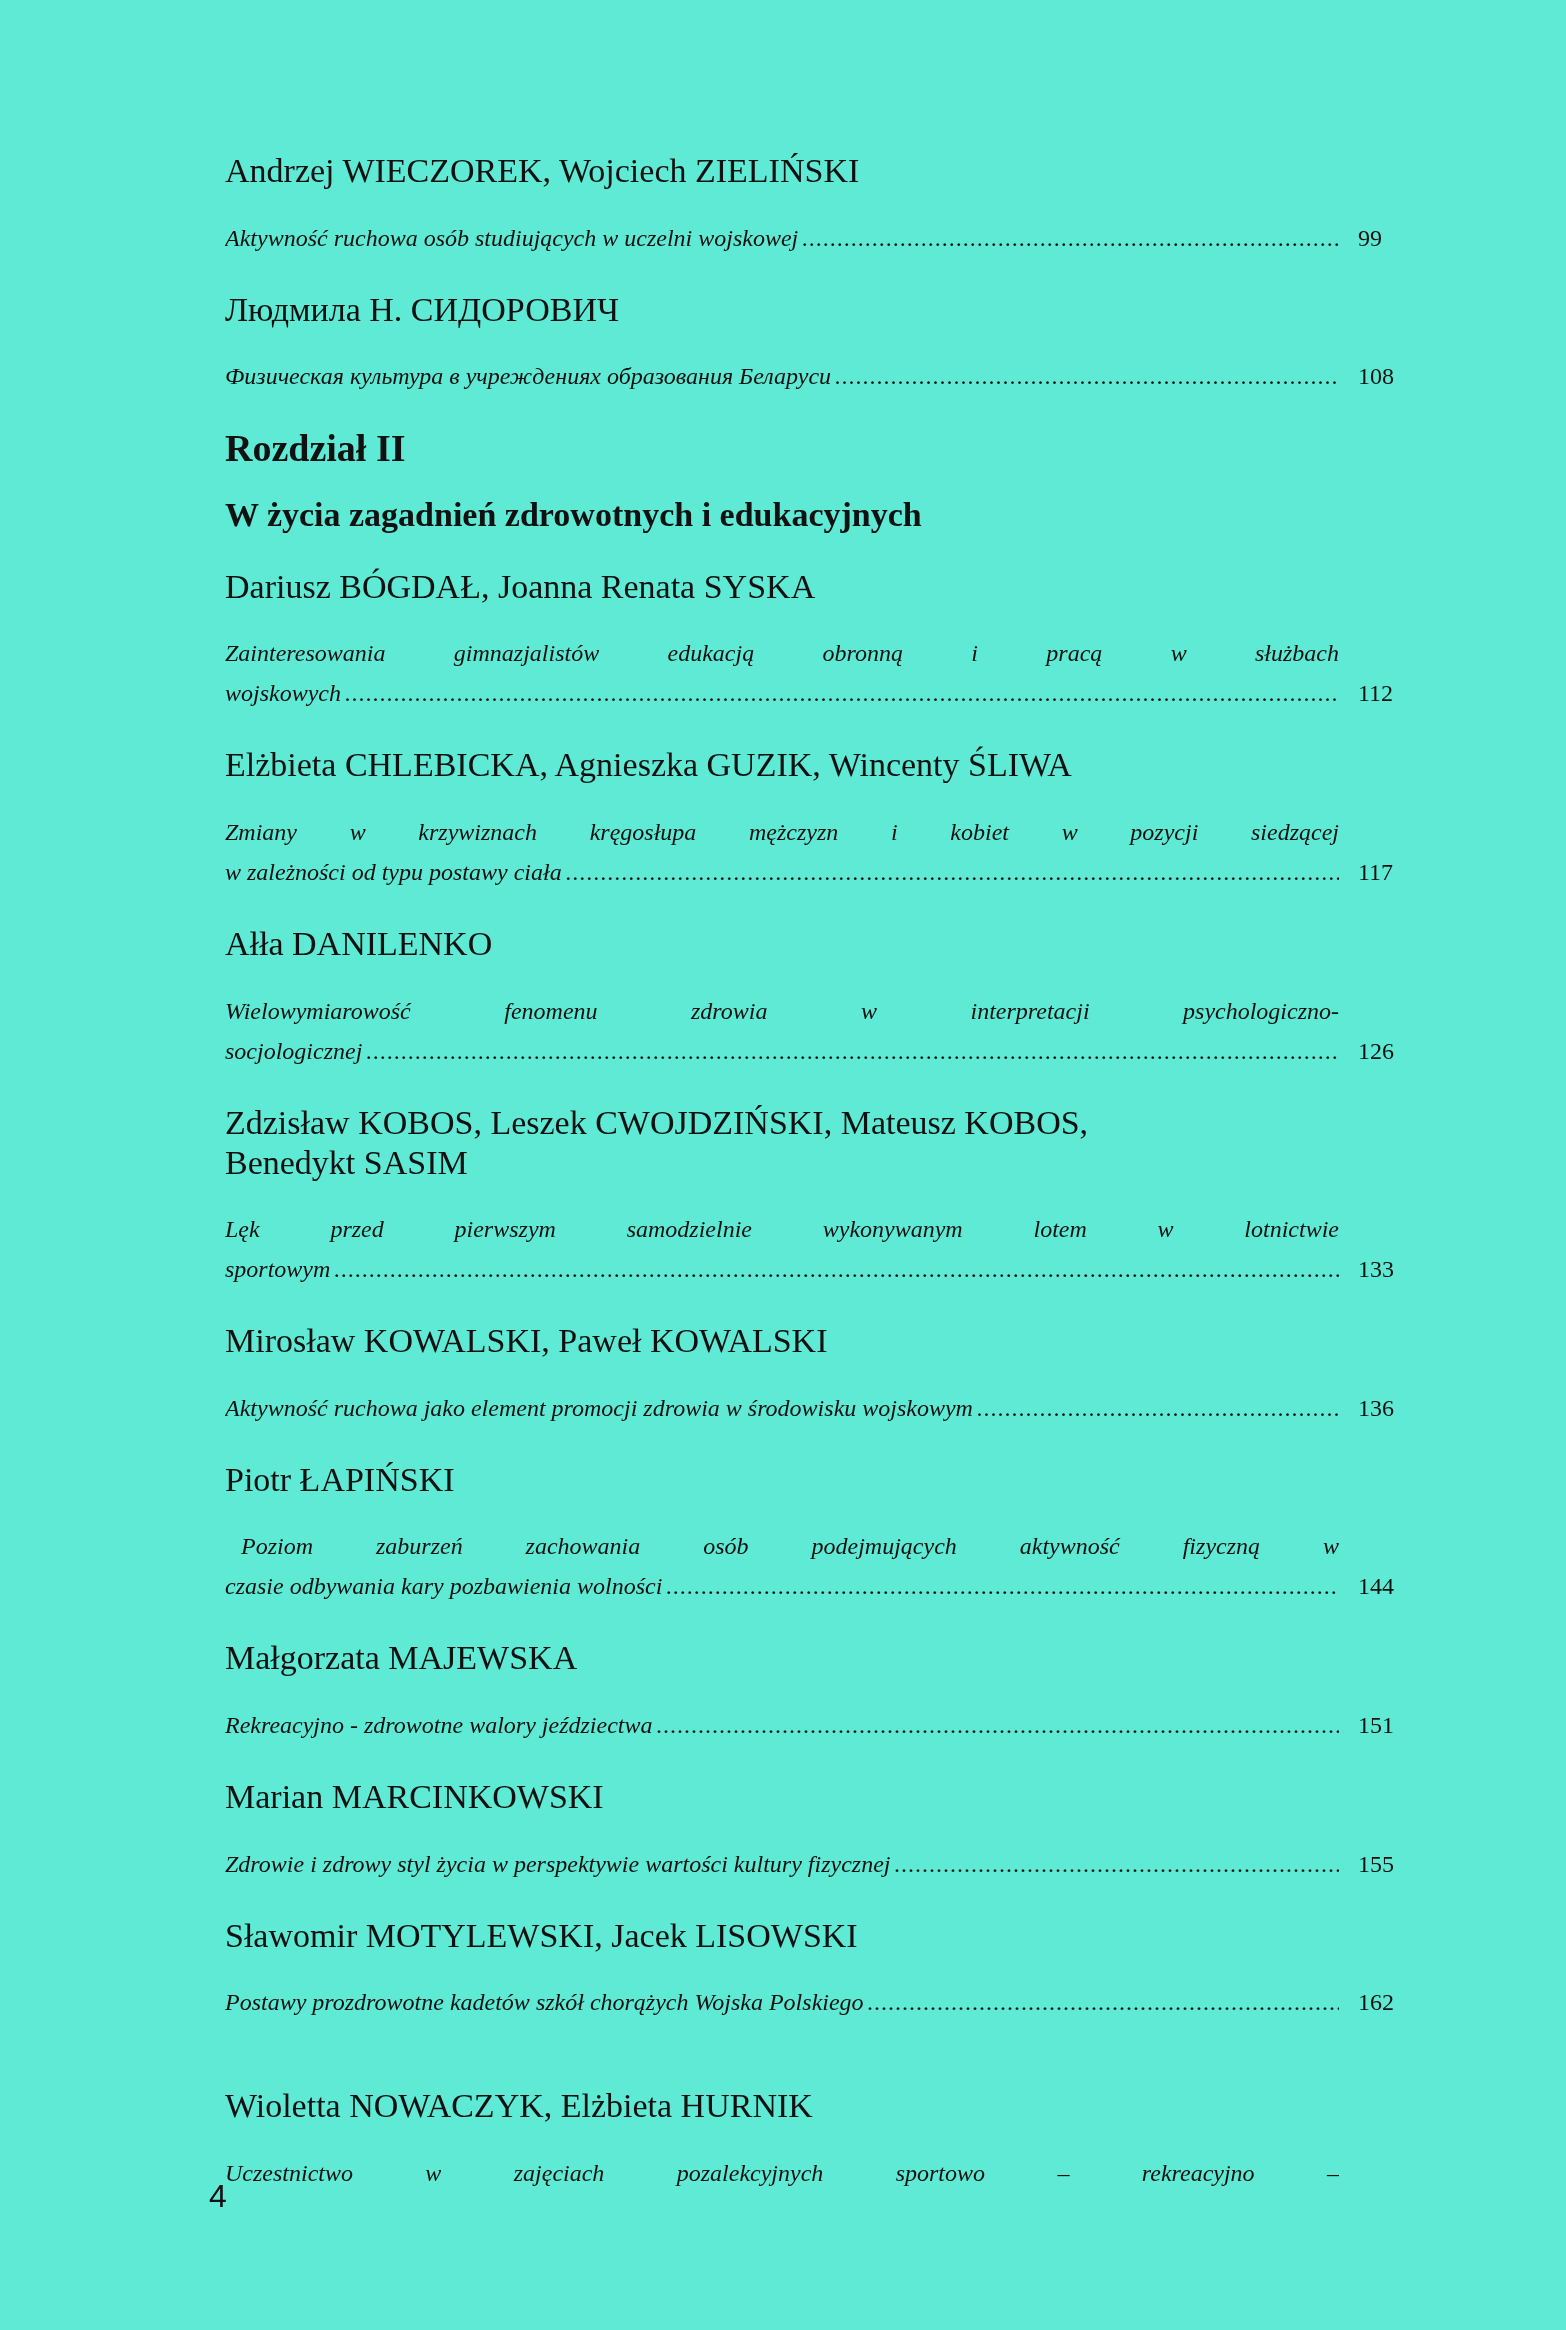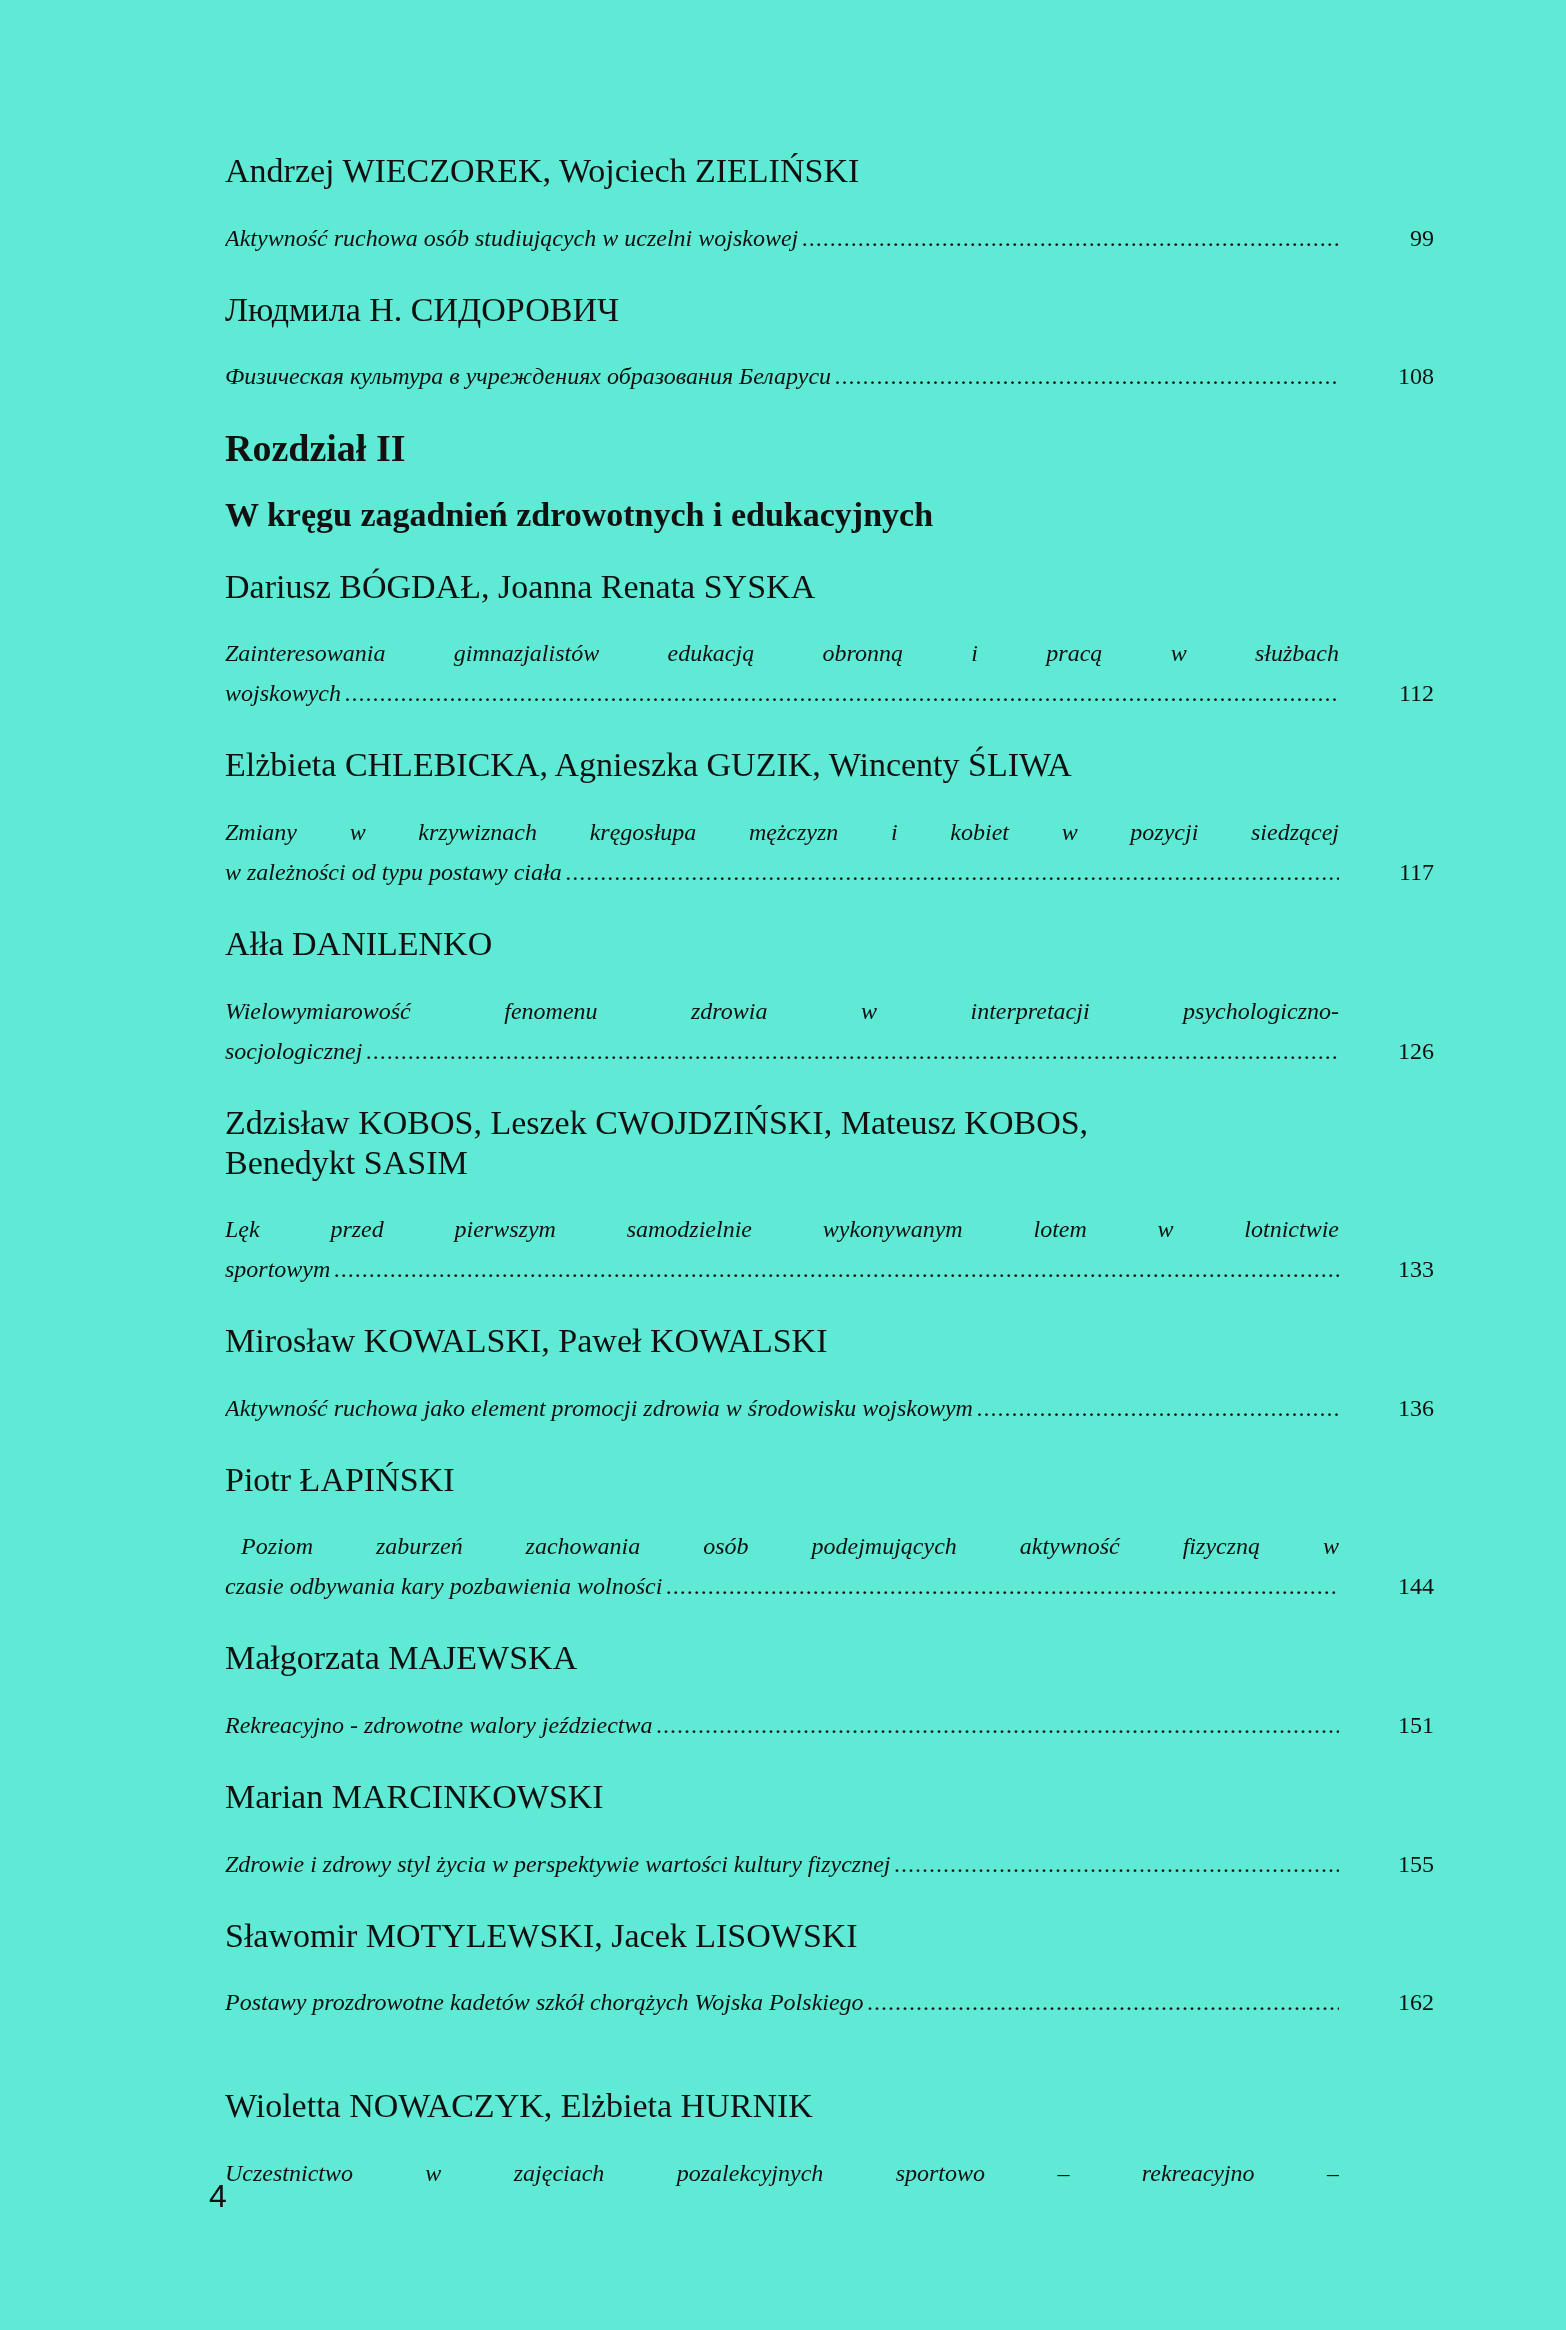--- a/index.html
+++ b/index.html
@@ -4,21 +4,21 @@
 <style>
   html, body { margin:0; padding:0; background:#ffffff; }
   body { width:1567px; height:2330px; position:relative; overflow:hidden;
          font-family:"Liberation Serif", "DejaVu Serif", serif; color:#111; }
   .page { position:absolute; left:0; top:0; width:1567px; height:2330px; background:#5eead4; }
   .toc { position:absolute; left:225px; top:151px; width:1209px; }
   .author { font-size:34px; line-height:40px; margin:0; }
   .entry { margin:0; }
   .title-row { display:flex; align-items:flex-end; font-size:24px; line-height:40px; }
   .title { flex:1; font-style:italic; text-align:justify; text-align-last:left; position:relative; overflow:hidden; }
-  .pg { width:76px; text-align:right; flex:none; padding-left:19px; }
+  .pg { width:76px; text-align:left; flex:none; padding-left:19px; }
   .gap-a { height:26.6px; }
   .gap-b { height:32px; }
   .chapter { font-weight:bold; font-size:38px; line-height:40px; margin:0; }
   .chapter-title { font-weight:bold; font-size:34px; line-height:40px; margin:0; }
   .page-number { position:absolute; left:209px; top:2178px; font-family:"Liberation Sans", "DejaVu Sans", sans-serif; font-size:32px; }
   .lead-line { display:block; white-space:nowrap; overflow:hidden; }
   .lead-line::after { content:" . . . . . . . . . . . . . . . . . . . . . . . . . . . . . . . . . . . . . . . . . . . . . . . . . . . . . . . . . . . . . . . . . . . . . . . . . . . . . . . . . . . . . . . . . . . . . . . . . . . . . . . . . . . . . . . . . . . . . . . . . . . . . . . . . . . . . . . . . . . . . . . . . . . . . . . . . . . . . . . . . ."; font-style:normal; letter-spacing:-2.5px; }
 </style>
 </head>
 <body>
@@ -45,21 +45,21 @@
         <div class="title">
             <span class="lead-line">Физическая культура в учреждениях образования Беларуси</span>
           </div>
         <div class="pg">108</div>
       </div>
     </div>
     <div class="gap-b"></div>
 
     <p class="chapter">Rozdział II</p>
     <div class="gap-a"></div>
-    <p class="chapter-title">W kręgu zagadnień zdrowotnych i edukacyjnych</p>
+    <p class="chapter-title">W życia zagadnień zdrowotnych i edukacyjnych</p>
     <div class="gap-b"></div>
 
     <div id="entries">
         <div class="entry">
           <p class="author">Dariusz BÓGDAŁ, Joanna Renata SYSKA</p>
           <div class="gap-a"></div>
           <div class="title-row">
             <div class="title">
               <span style="display: block; text-align: justify; text-align-last: justify;">Zainteresowania gimnazjalistów edukacją obronną i pracą w służbach</span>
             </div>

